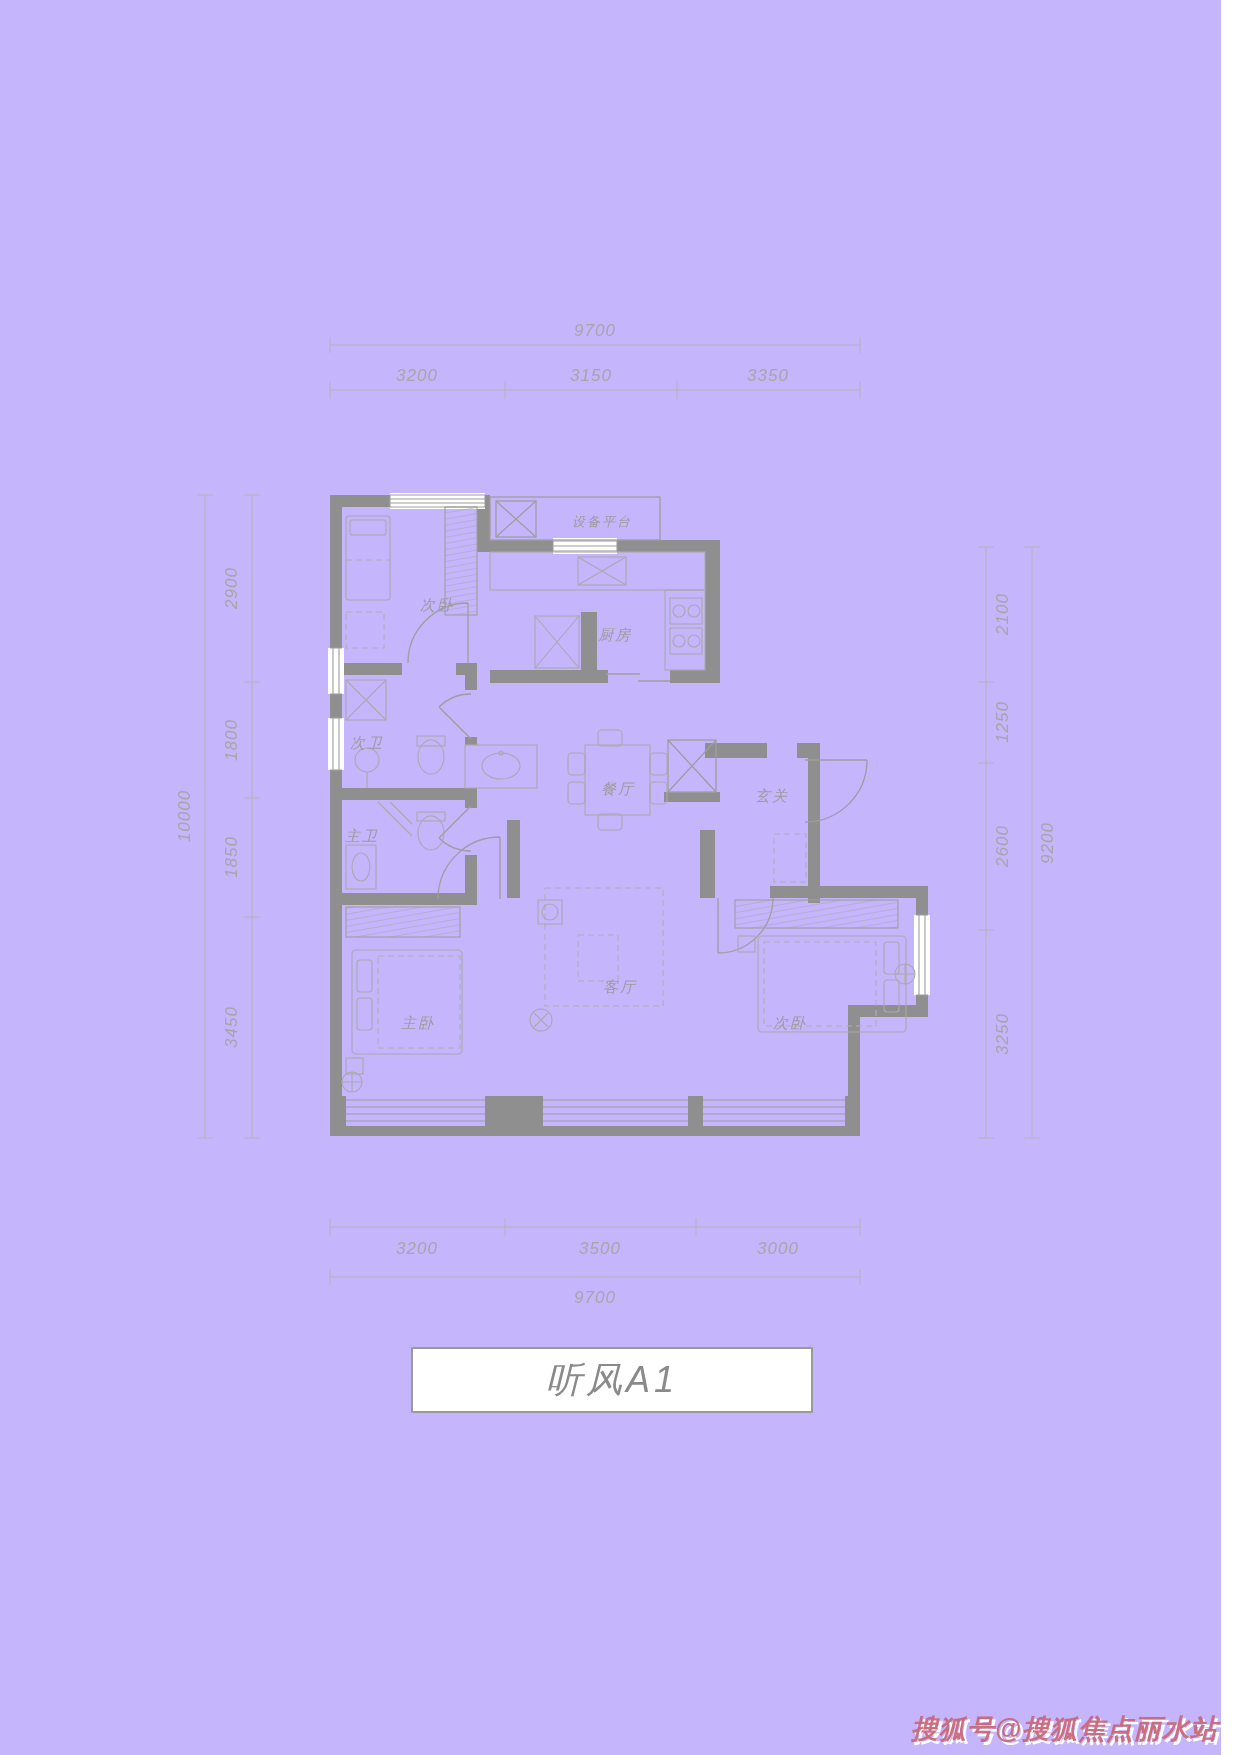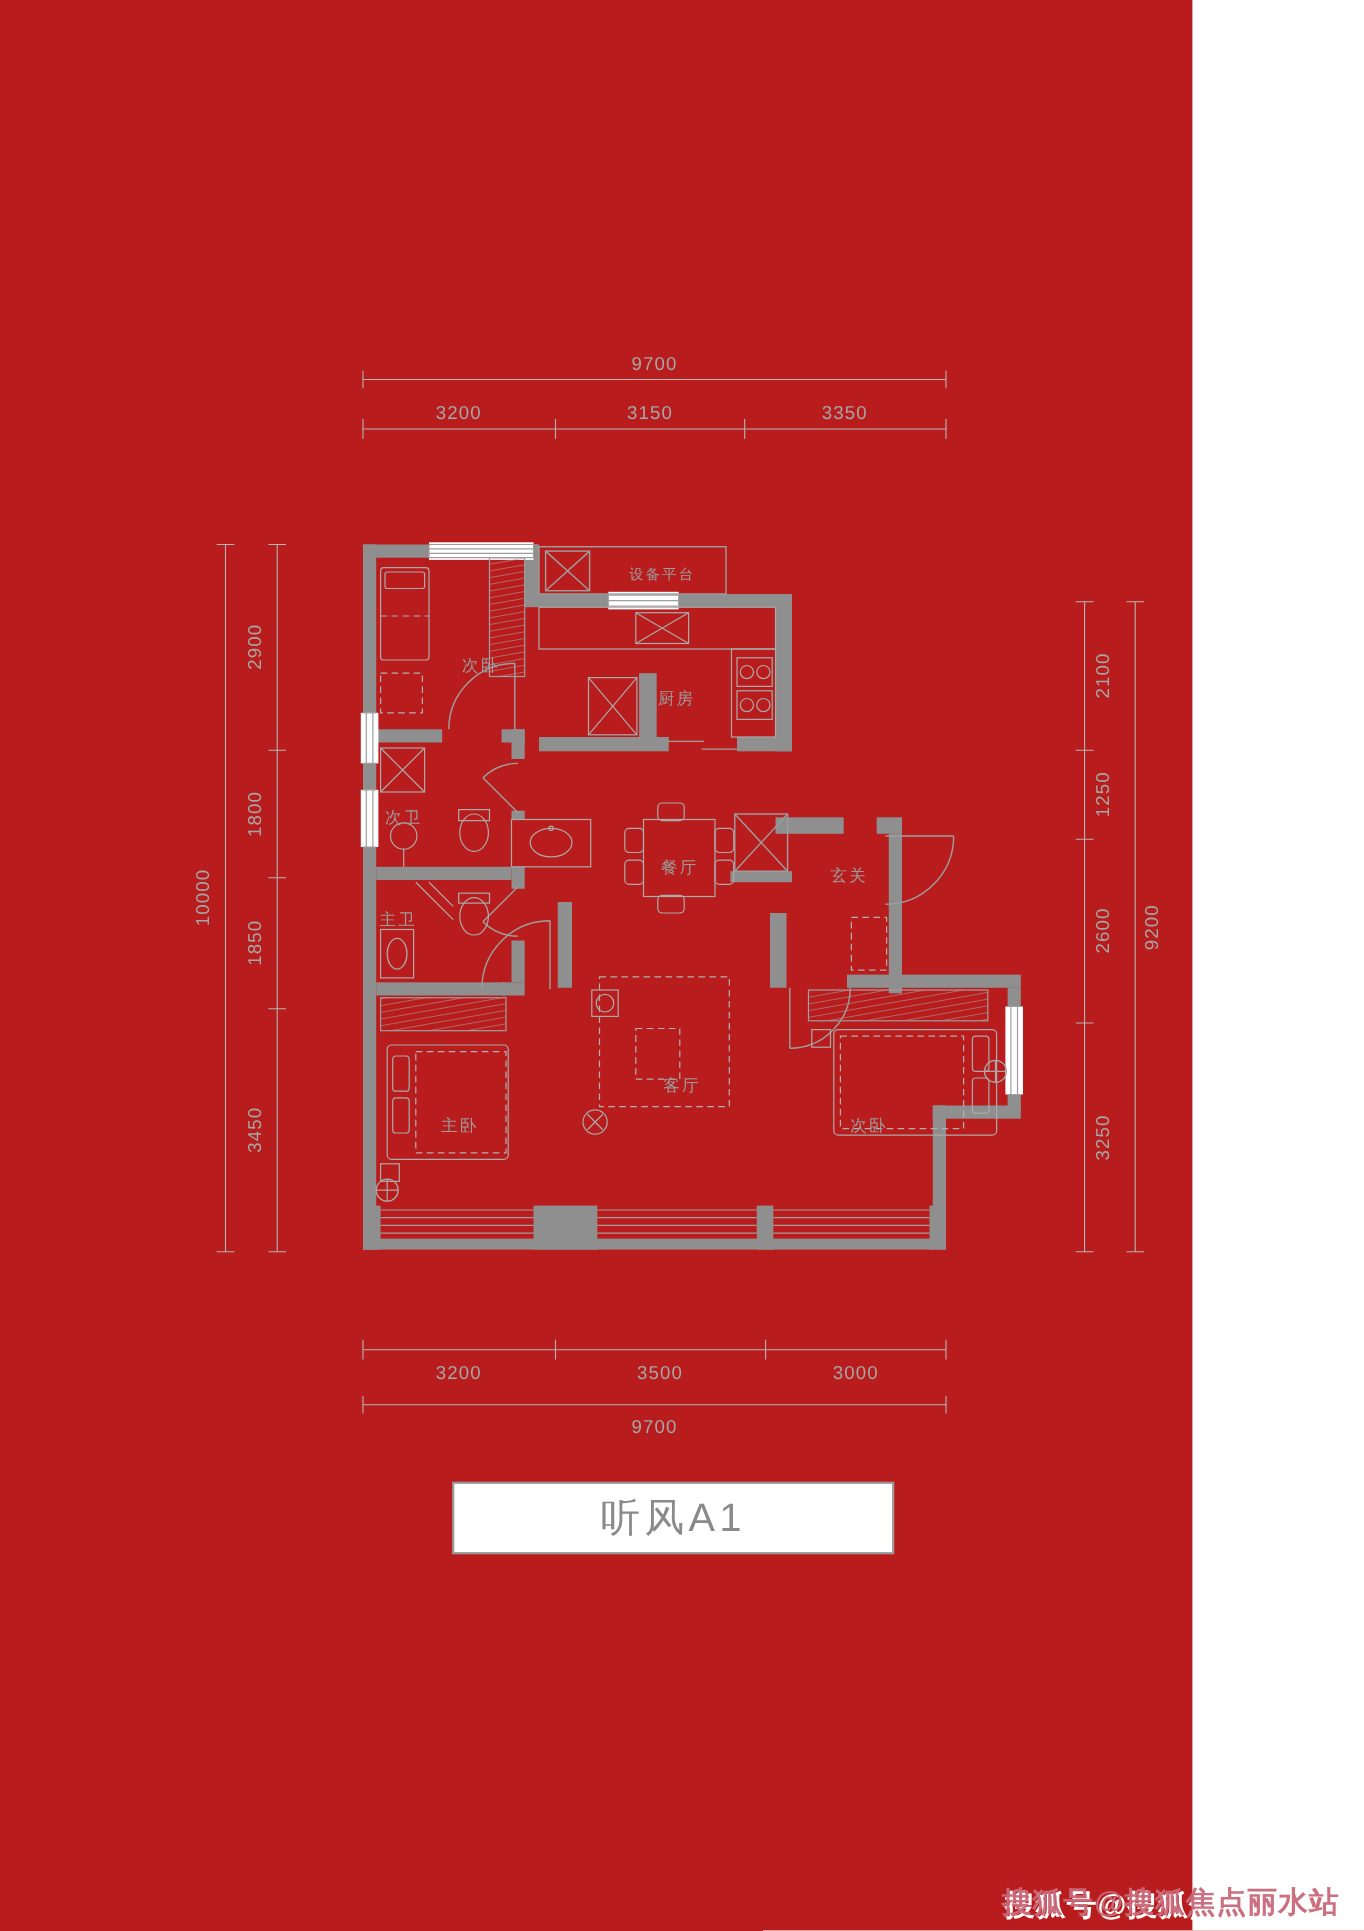--- a/index.html
+++ b/index.html
@@ -1,17 +1,17 @@
 <!DOCTYPE html>
 <html><head>
 <meta charset="utf-8">
 <style>
   html,body{margin:0;padding:0;background:#ffffff;}
-  .page{width:1084px;height:1755px;position:relative;background:#b91c1c;
-        font-family:"Liberation Sans", sans-serif;}
+  .page{width:1221px;height:1755px;position:relative;background:#c4b5fd;
+        font-family:"Liberation Sans", sans-serif;font-style:italic;}
   svg{display:block}
   .wall{fill:#8f8f8f;stroke:none;}
   .thin{fill:none;stroke:#9e9e9e;stroke-width:1.3;}
   .win{fill:none;stroke:#9e9e9e;stroke-width:1.1;}
   .furn{fill:none;stroke:#aaaaaa;stroke-width:1.1;}
   .furnD{fill:none;stroke:#b0b0b0;stroke-width:1.1;stroke-dasharray:6 4;}
   .hatchbox{fill:url(#hatch);stroke:#9e9e9e;stroke-width:1.1;}
   .dim{fill:none;stroke:#b5b5b5;stroke-width:1;}
   .dimtxt{fill:#a6a6a6;font-size:17px;letter-spacing:1px;}
   .roomtxt{fill:#9c9c9c;font-size:15px;letter-spacing:2px;}

